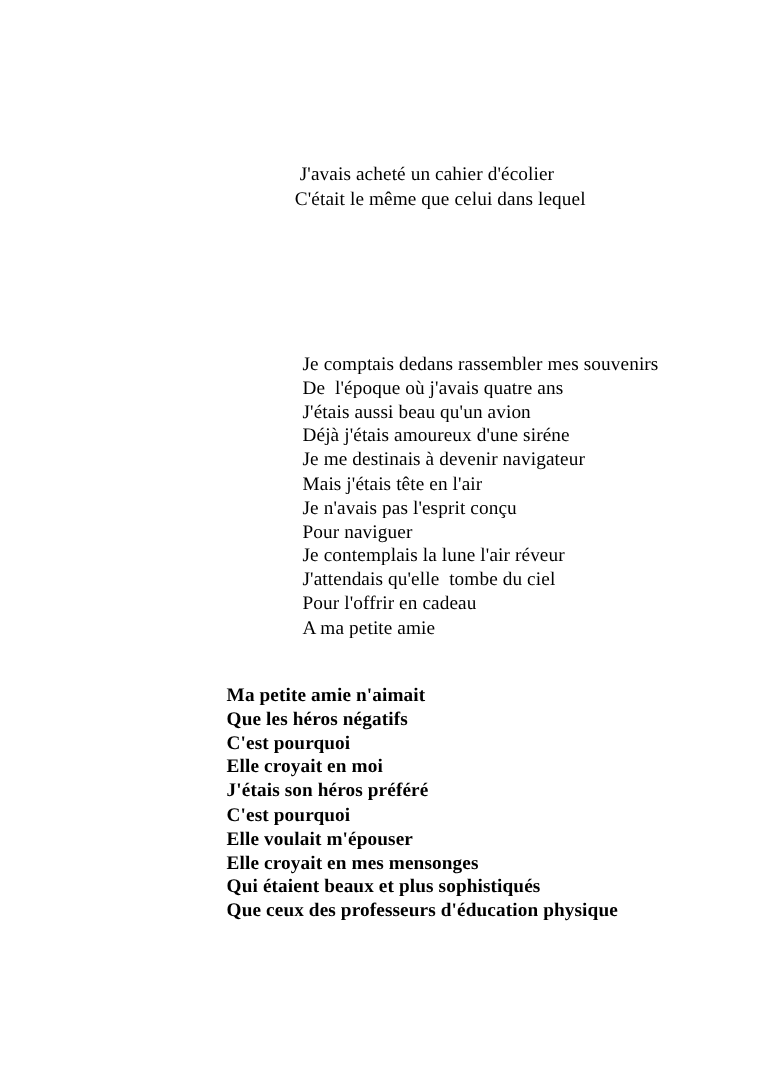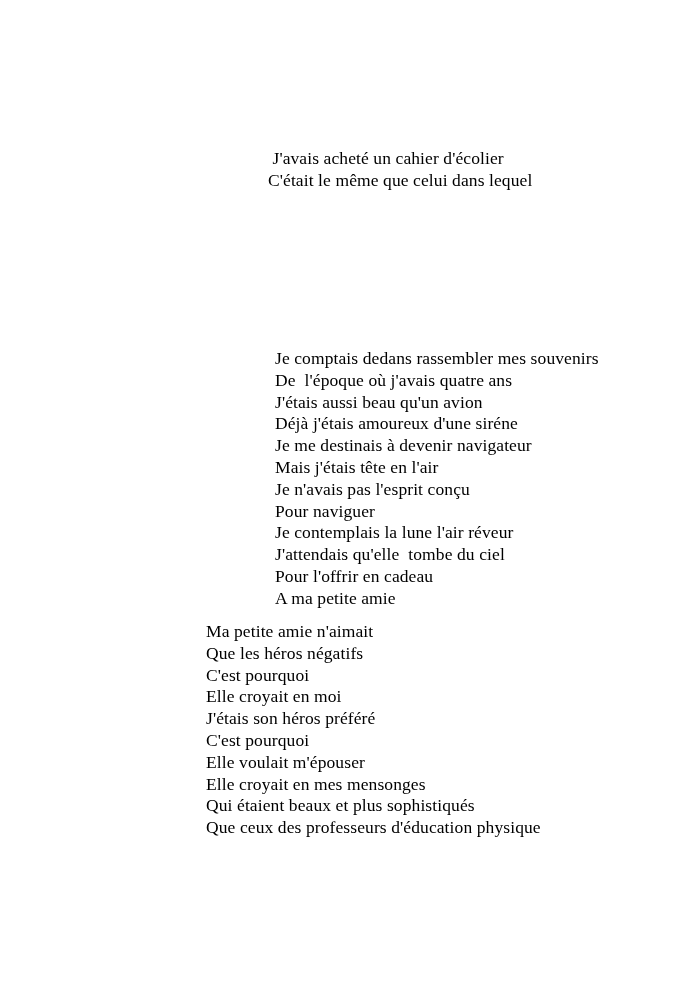--- a/index.html
+++ b/index.html
@@ -19,22 +19,22 @@
       border-radius: 12px;
     }
     .stanza {
       position: absolute;
       white-space: pre-wrap;
       line-height: 21.8px;
       letter-spacing: 0.1px;
     }
     .stanza-1 { left: 268px; top: 148px; }
     .stanza-2 { left: 269px; top: 232px; }
-    .stanza-3 { left: 275px; top: 320px; margin-top: 28px; }
-    .stanza-4 { left: 206px; top: 621px; }
+    .stanza-3 { left: 275px; top: 320px; }
+    .stanza-4 { left: 206px; top: 621px; font-weight: bold; }
     .page-number {
       position: absolute;
       left: 105px;
       top: 924px;
       font-size: 20px;
       line-height: 18px;
     }
   </style>
 </head>
 <body>

